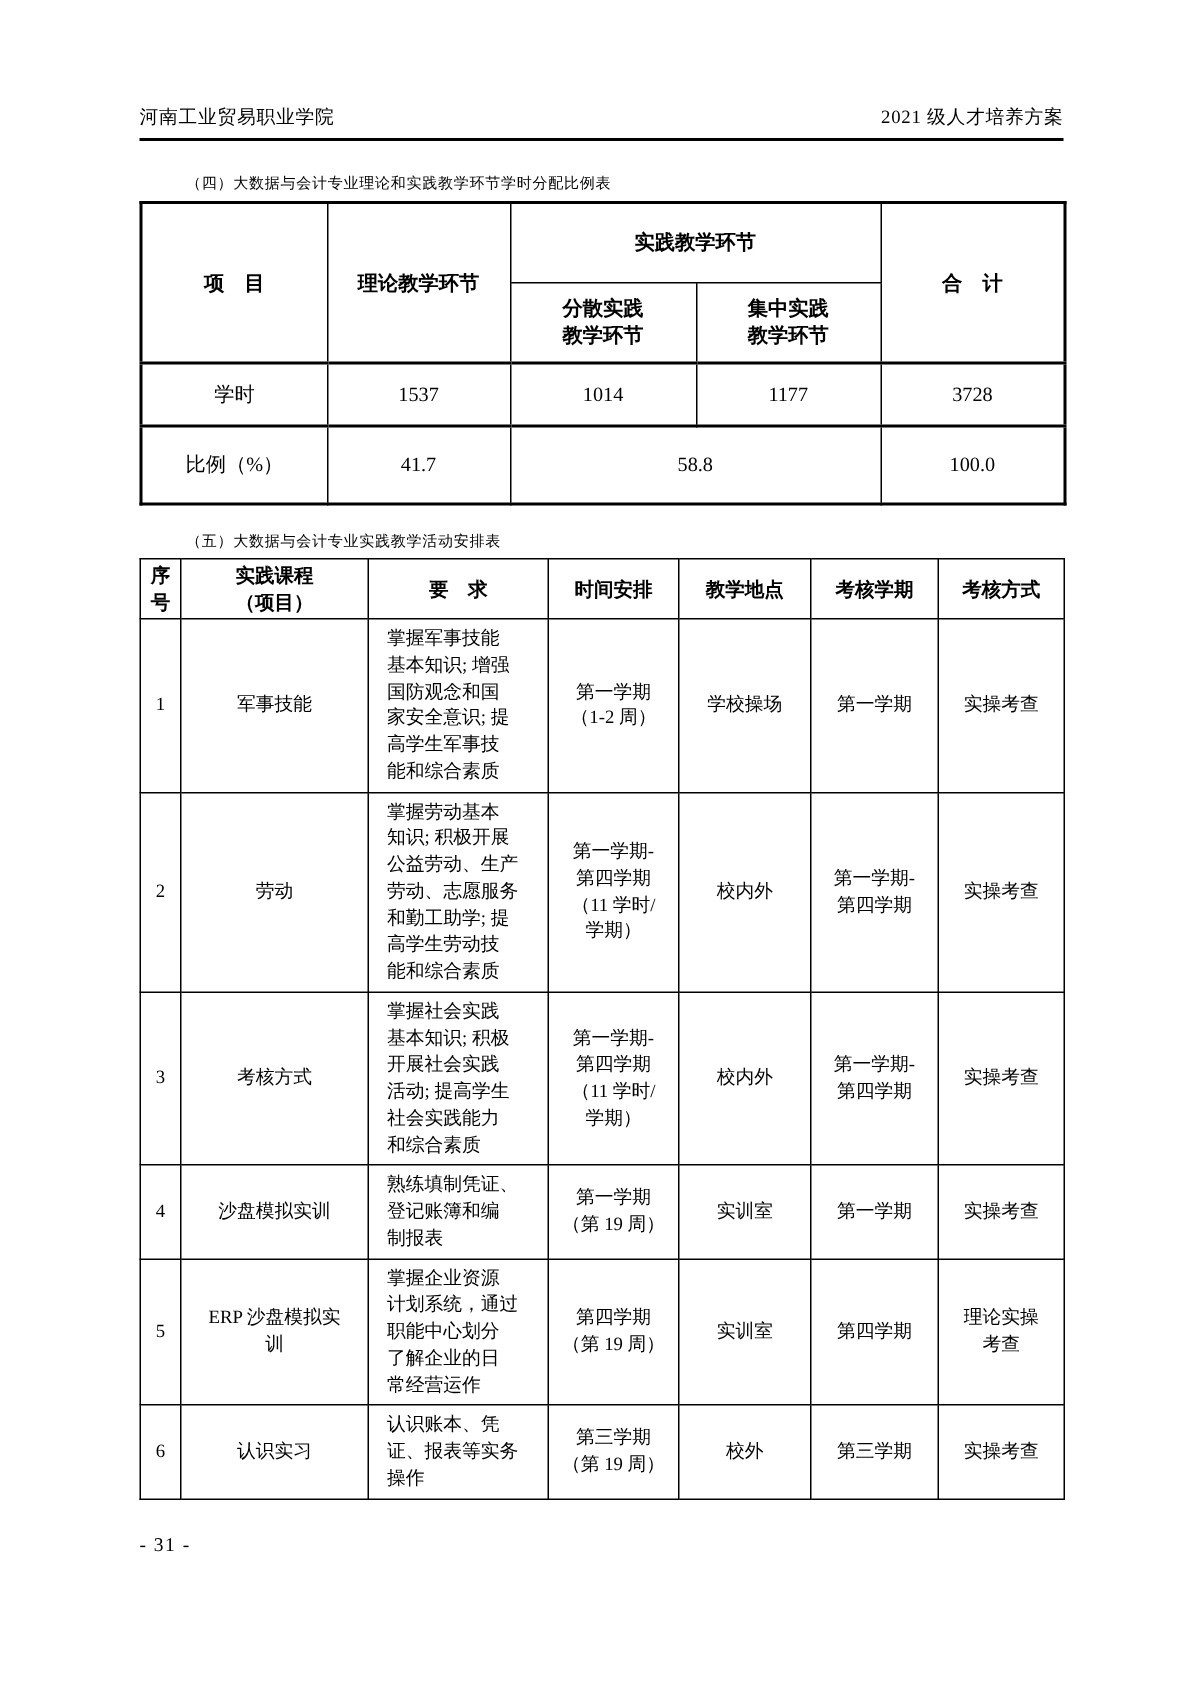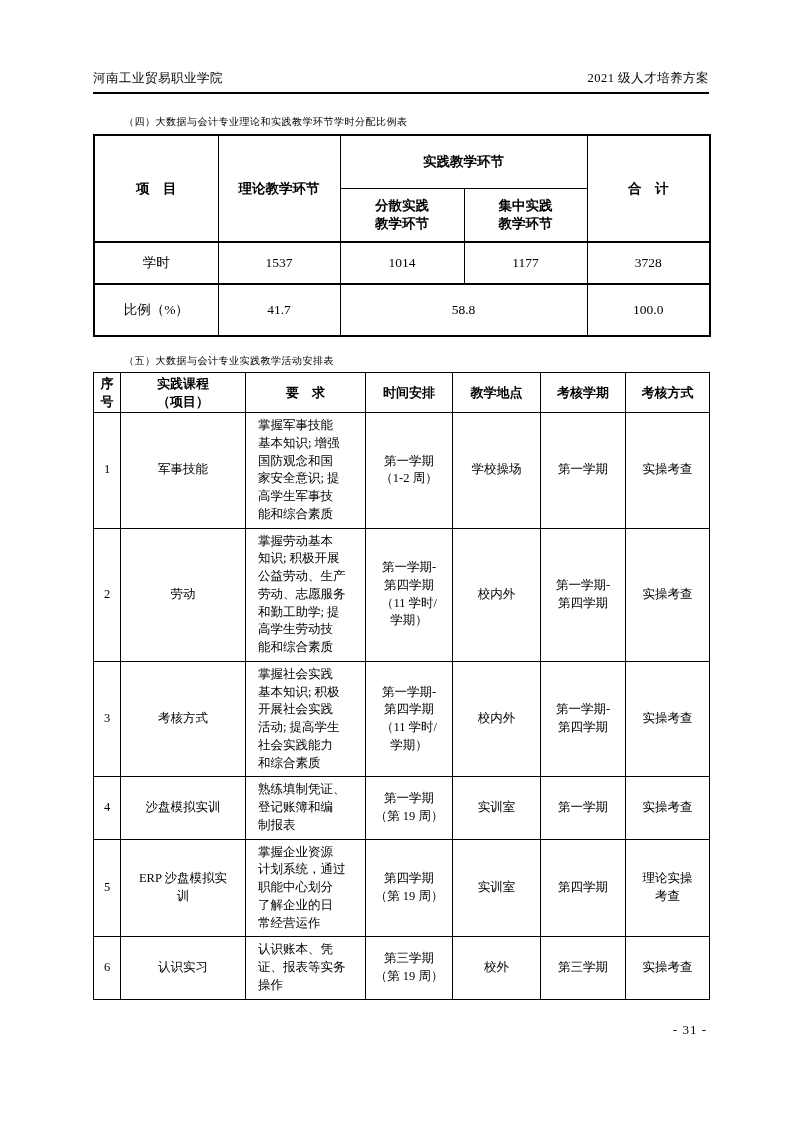--- a/index.html
+++ b/index.html
@@ -37,21 +37,21 @@
   
   .t9 { margin-top:5px; border:2px solid #000; font-size:13.5px; }
   .t9 td.hd { font-weight:bold; }
   .t9 tr.major td { border-top:2px solid #000; }
   
   .t10 { margin-top:4px; border:1.5px solid #000; font-size:12.5px; line-height:1.42; }
   .t10 td.hd { font-weight:bold; font-size:13px; line-height:1.35; }
   .t10 td.req { text-align:justify; text-align-last:left; padding:4px 12px; }
 
   .doc-footer {
-    margin-top:22px; text-align:right;
+    margin-top:22px; text-align:left;
     font-size:13px; letter-spacing:1px; padding-right:2px;
   }
 </style>
 </head>
 <body>
 
 <div class="content">
 
   <div class="doc-header">
     <span>河南工业贸易职业学院</span>

